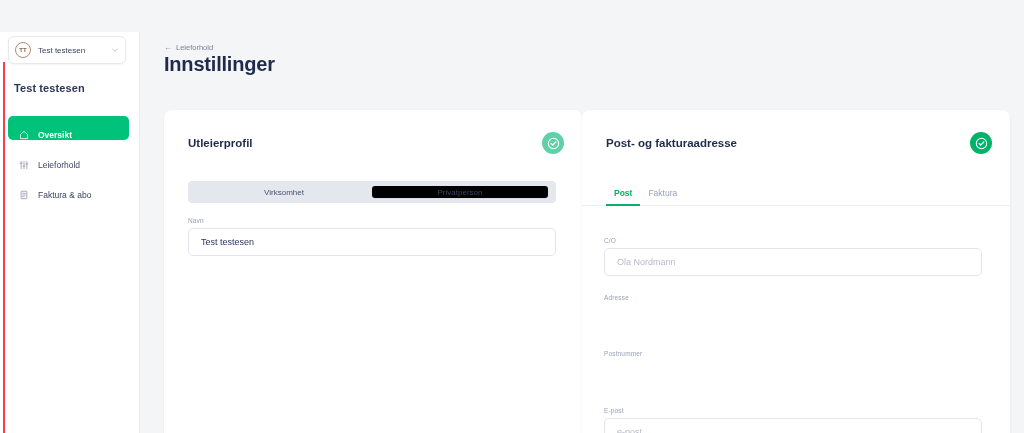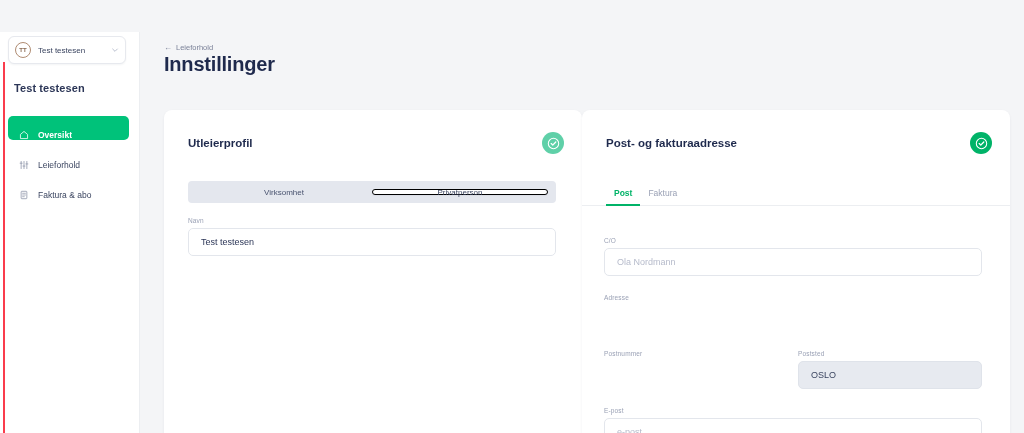--- a/index.html
+++ b/index.html
@@ -131,21 +131,21 @@
     padding: 8px;
   }
   .seg {
     flex: 1 1 50%; height: 100%;
     display: flex; align-items: center; justify-content: center;
     font-size: 8px; color: #49536f; font-weight: 500;
     border-radius: 3px; cursor: pointer;
   }
   .seg.selected {
     background: #ffffff;
-    border: 1px solid #000000;
+    border: 6px solid #000000;
     color: #3b4560;
     box-shadow: 0 1px 1px rgba(30,40,70,.05);
   }
 
   .field { position: absolute; }
   .field-label {
     font-size: 6.5px; color: #9aa1b5; letter-spacing: .15px;
     margin-bottom: 4px; display: block;
   }
   .field-input {
@@ -299,24 +299,20 @@
         </div>
 
         <div class="field" style="left:22px; top:184px; width:378px;">
           <label class="field-label">Adresse</label>
         </div>
 
         <div class="field" style="left:22px; top:240px; width:186px;">
           <label class="field-label">Postnummer</label>
         </div>
 
-        <div class="field" style="left:216px; top:240px; width:184px;">
-          <label class="field-label">Poststed</label>
-          <div class="field-input disabled">OSLO</div>
-        </div>
 
         <div class="field" style="left:22px; top:297px; width:378px;">
           <label class="field-label">E-post</label>
           <div class="field-input placeholder">e-post</div>
         </div>
       </section>
 
     </div>
   </main>
 </div>

